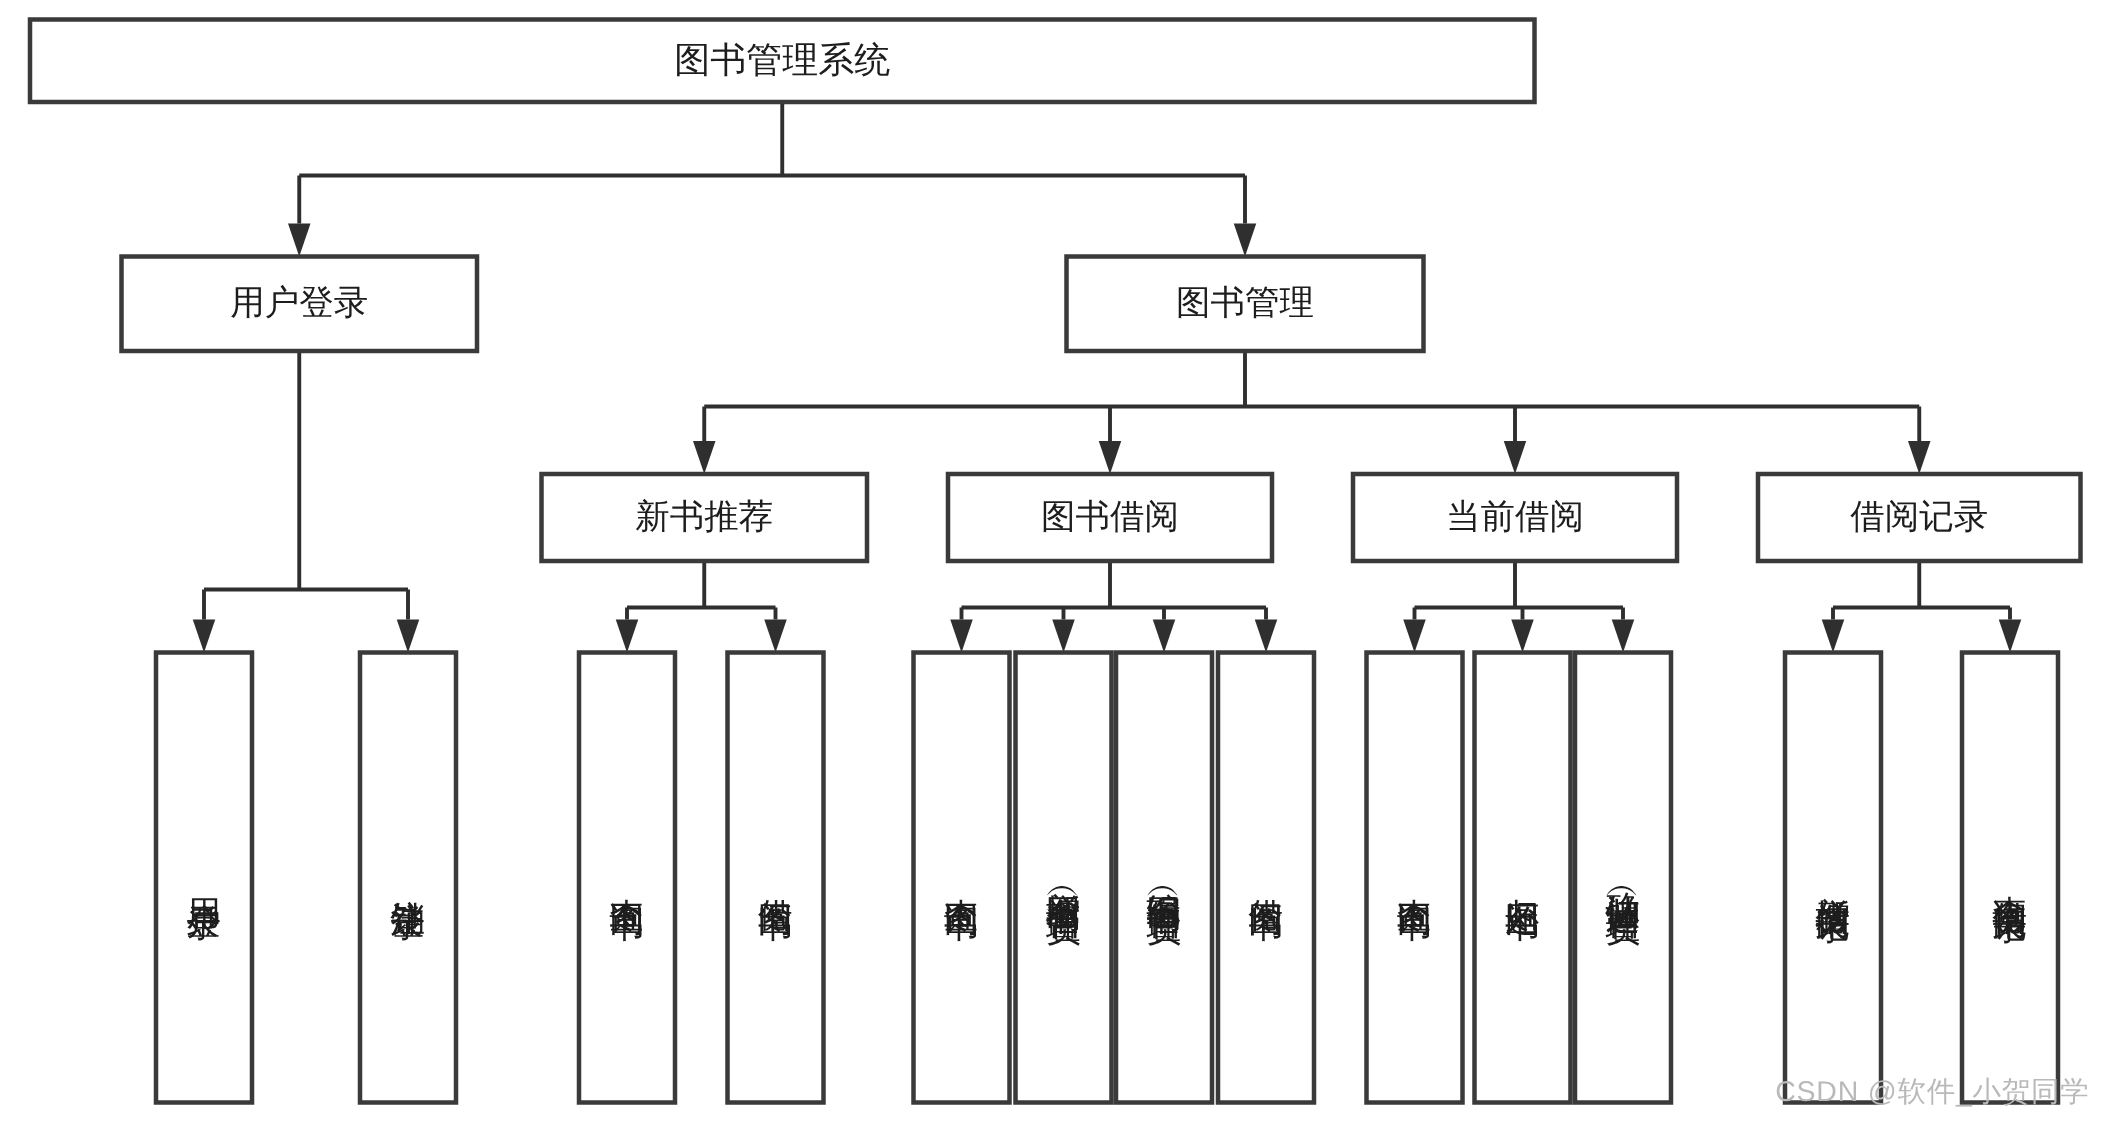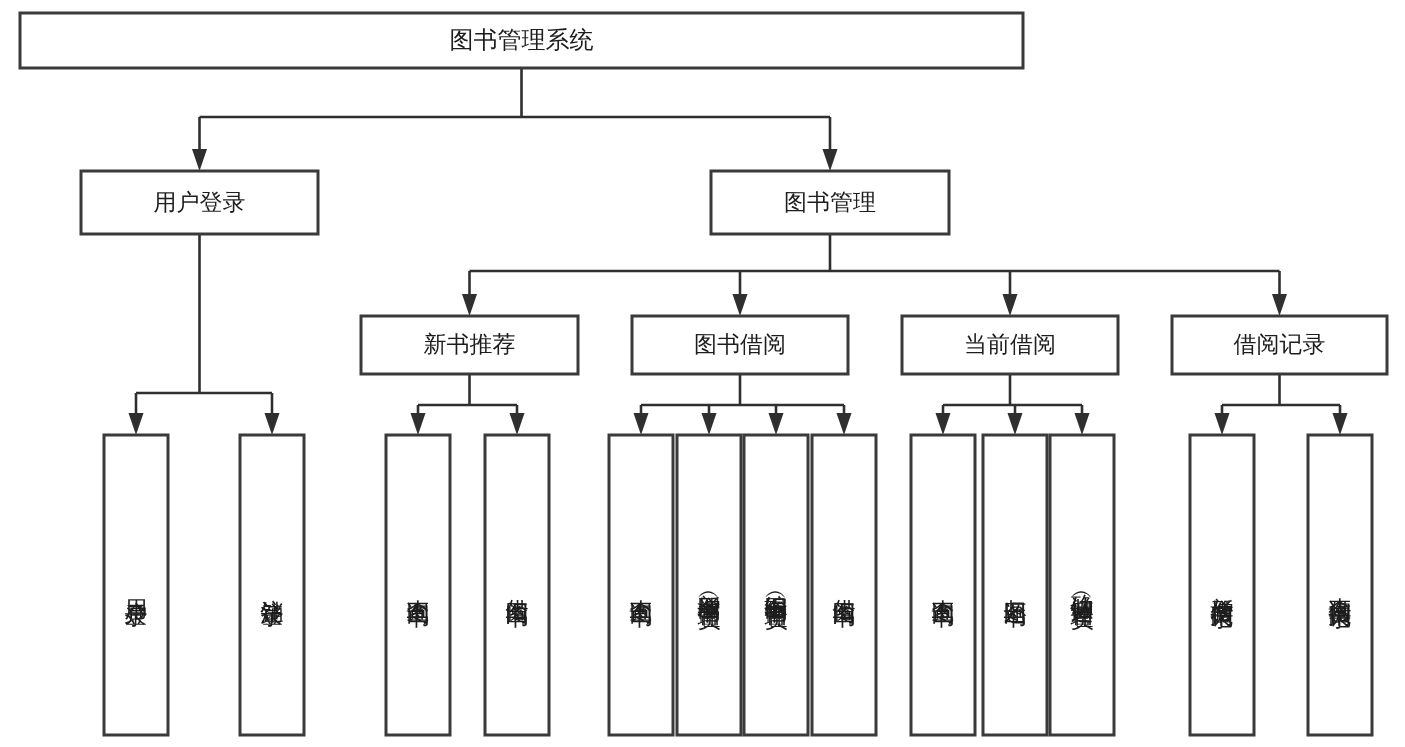--- a/index.html
+++ b/index.html
@@ -267,13 +267,14 @@
       <div class="leaf-label-wrap" style="left: 1050px; top: 435px; width: 64px; height: 300px;">
         <span class="leaf-label">确认归还（管理员）</span>
       </div>
       <div class="leaf-label-wrap" style="left: 1190px; top: 435px; width: 64px; height: 300px;">
         <span class="leaf-label">新增借阅记录</span>
       </div>
       <div class="leaf-label-wrap" style="left: 1308px; top: 435px; width: 64px; height: 300px;">
         <span class="leaf-label">查询借阅记录</span>
       </div>
     </div>
+  <div class="watermark">CSDN @软件_小贺同学</div>
 </div>
 
 </body></html>

